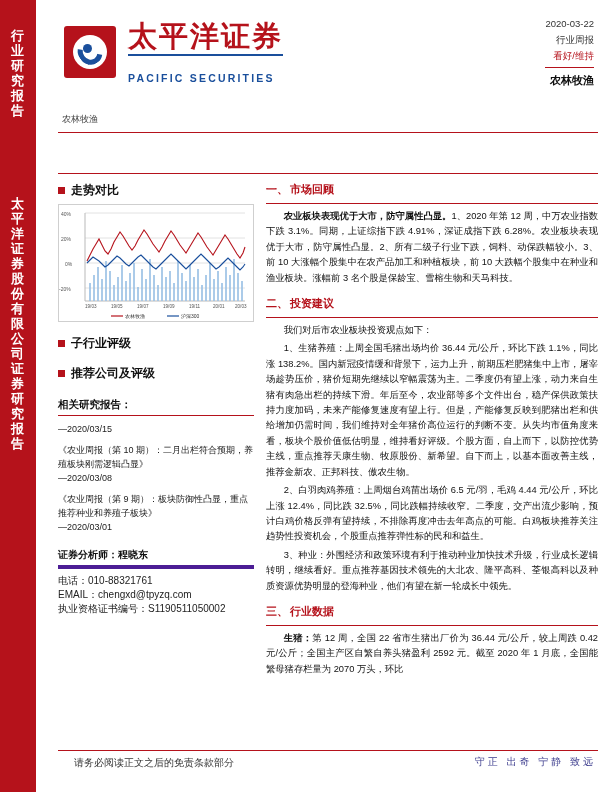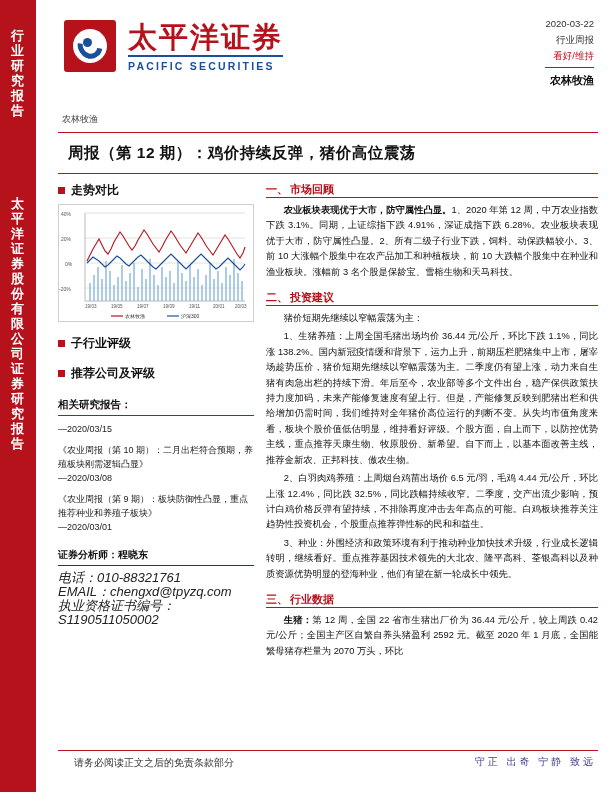--- a/index.html
+++ b/index.html
@@ -53,21 +53,21 @@
   .logo-mark .dot {
     position:absolute; left:19px; top:18px; width:9px; height:9px;
     border-radius:50%; background:#1a4f9c;
   }
   .logo-text { margin-left:12px; }
   .logo-cn {
     font-size:29px; font-weight:bold; color:#b5121b; letter-spacing:2px;
     line-height:32px;
   }
   .logo-en {
-    font-size:10.5px; color:#1a4f9c; letter-spacing:2.2px; margin-top:3px;
+    font-size:10.5px; color:#1a4f9c; letter-spacing:2.2px; margin-top:16px;
     font-weight:bold;
   }
   .logo-rule { height:2px; background:#1a4f9c; margin-top:2px; }
 
   .hdr-right {
     position:absolute; right:18px; top:16px; text-align:right;
     font-size:9.5px; color:#333; line-height:16px;
   }
   .hdr-right .red { color:#b5121b; }
   .hdr-right .rule { height:1px; background:#b5121b; margin:3px 0 4px 0; }
@@ -114,30 +114,30 @@
 
   .rel-hd {
     font-size:10.5px; font-weight:bold; color:#111; border-bottom:1px solid #b5121b;
     padding-bottom:3px; margin-bottom:6px;
   }
   .rel-item { font-size:9px; color:#222; line-height:14px; margin-bottom:7px; }
   .rel-item .dt { display:block; color:#222; }
 
   .analyst { margin-top:14px; }
   .analyst .a-hd {
-    font-size:10px; font-weight:bold; border-bottom:1px solid #4c1d95; padding-bottom:3px;
+    font-size:10px; font-weight:bold; border-bottom:4px solid #4c1d95; padding-bottom:3px;
     margin-bottom:5px;
   }
-  .analyst .a-line { font-size:13px; color:#222; line-height:14px;font-style:italic; }
+  .analyst .a-line { font-size:10px; color:#222; line-height:14px; }
 
   
   .r-sec { margin-bottom:10px; }
   .r-hd {
     font-size:11px; font-weight:bold; color:#b5121b; border-bottom:1px solid #b5121b;
-    padding-bottom:0; margin-bottom:5px;
+    padding-bottom:6px; margin-bottom:5px;
   }
   .r-hd .num { color:#b5121b; margin-right:2px; }
   .r-p {
     font-size:9.3px; line-height:15.4px; color:#111; text-align:justify;
     text-indent:1.9em; margin:0 0 3px 0;
   }
 
   
   .footer {
     position:absolute; left:36px; right:0; bottom:14px; height:28px;
@@ -201,21 +201,20 @@
       <div class="red">看好/维持</div>
       <div class="rule"></div>
       <div class="ind">农林牧渔</div>
     </div>
   </div>
 
   <div class="tag-small">农林牧渔</div>
 
   <div class="title-band">
     <div class="bar-top"></div>
-    <div class="doc-title">周报（第 12 期）：鸡价持续反弹，猪价高位震荡</div>
     <div class="bar-bot"></div>
   </div>
 
   <div class="col-left">
 
     <div class="lgroup">
       <div class="sec-hd">
         <span class="sq"></span>
         <span>走势对比</span>
       </div>
@@ -339,21 +338,21 @@
       <div class="r-hd">
         <span class="num">一、</span><span>市场回顾</span>
       </div>
       <p class="r-p"><b>农业板块表现优于大市，防守属性凸显。</b><span>1、2020 年第 12 周，中万农业指数下跌 3.1%。同期，上证综指下跌 4.91%，深证成指下跌 6.28%。农业板块表现优于大市，防守属性凸显。2、所有二级子行业下跌，饲料、动保跌幅较小。3、前 10 大涨幅个股集中在农产品加工和种植板块，前 10 大跌幅个股集中在种业和渔业板块。涨幅前 3 名个股是保龄宝、雪榕生物和天马科技。</span></p>
     </div>
 
     <div class="r-sec">
       <div class="r-hd">
         <span class="num">二、</span><span>投资建议</span>
       </div>
-      <p class="r-p">猪价短期先继续以窄幅震荡为主：</p>
+      <p class="r-p">我们对后市农业板块投资观点如下：</p>
       <p class="r-p">1、生猪养殖：上周全国毛猪出场均价 36.44 元/公斤，环比下跌 1.1%，同比涨 138.2%。国内新冠疫情缓和背景下，运力上升，前期压栏肥猪集中上市，屠宰场趁势压价，猪价短期先继续以窄幅震荡为主。二季度仍有望上涨，动力来自生猪有肉急出栏的持续下滑。年后至今，农业部等多个文件出台，稳产保供政策扶持力度加码，未来产能修复速度有望上行。但是，产能修复反映到肥猪出栏和供给增加仍需时间，我们维持对全年猪价高位运行的判断不变。从失均市值角度来看，板块个股价值低估明显，维持看好评级。个股方面，自上而下，以防控优势主线，重点推荐天康生物、牧原股份、新希望。自下而上，以基本面改善主线，推荐金新农、正邦科技、傲农生物。</p>
       <p class="r-p">2、白羽肉鸡养殖：上周烟台鸡苗出场价 6.5 元/羽，毛鸡 4.44 元/公斤，环比上涨 12.4%，同比跌 32.5%，同比跌幅持续收窄。二季度，交产出流少影响，预计白鸡价格反弹有望持续，不排除再度冲击去年高点的可能。白鸡板块推荐关注趋势性投资机会，个股重点推荐弹性标的民和和益生。</p>
       <p class="r-p">3、种业：外围经济和政策环境有利于推动种业加快技术升级，行业成长逻辑转明，继续看好。重点推荐基因技术领先的大北农、隆平高科、荃银高科以及种质资源优势明显的登海种业，他们有望在新一轮成长中领先。</p>
     </div>
 
     <div class="r-sec">
       <div class="r-hd">
         <span class="num">三、</span><span>行业数据</span>
       </div>
       <p class="r-p"><b>生猪：</b><span>第 12 周，全国 22 省市生猪出厂价为 36.44 元/公斤，较上周跌 0.42 元/公斤；全国主产区自繁自养头猪盈利 2592 元。截至 2020 年 1 月底，全国能繁母猪存栏量为 2070 万头，环比</span></p>

